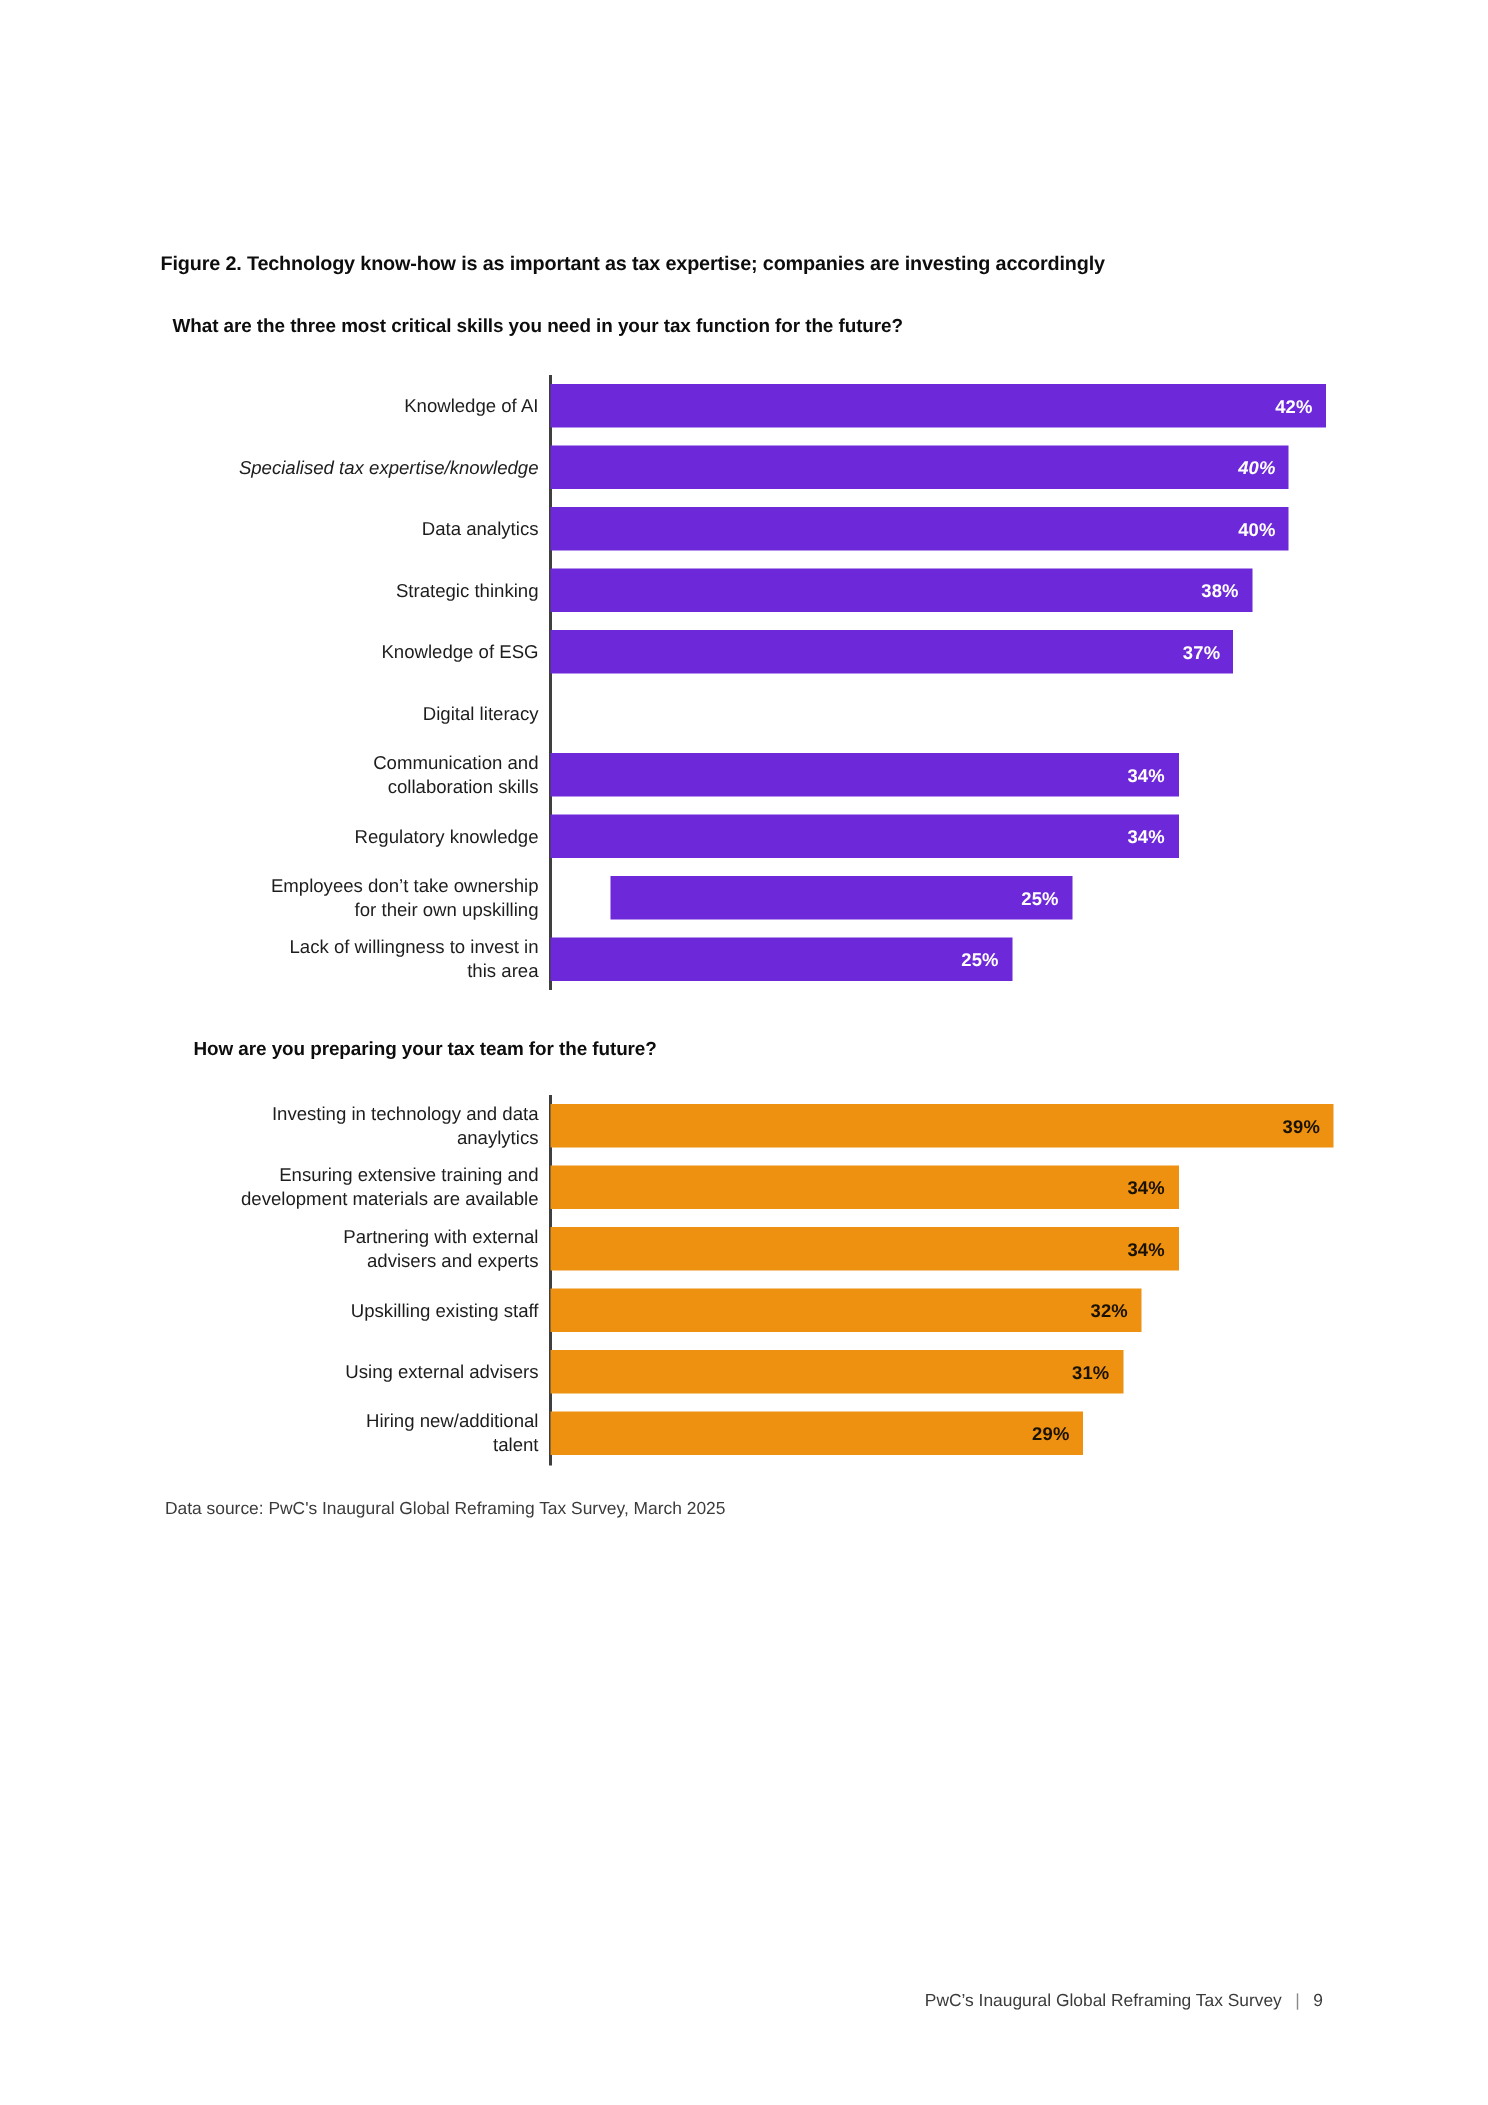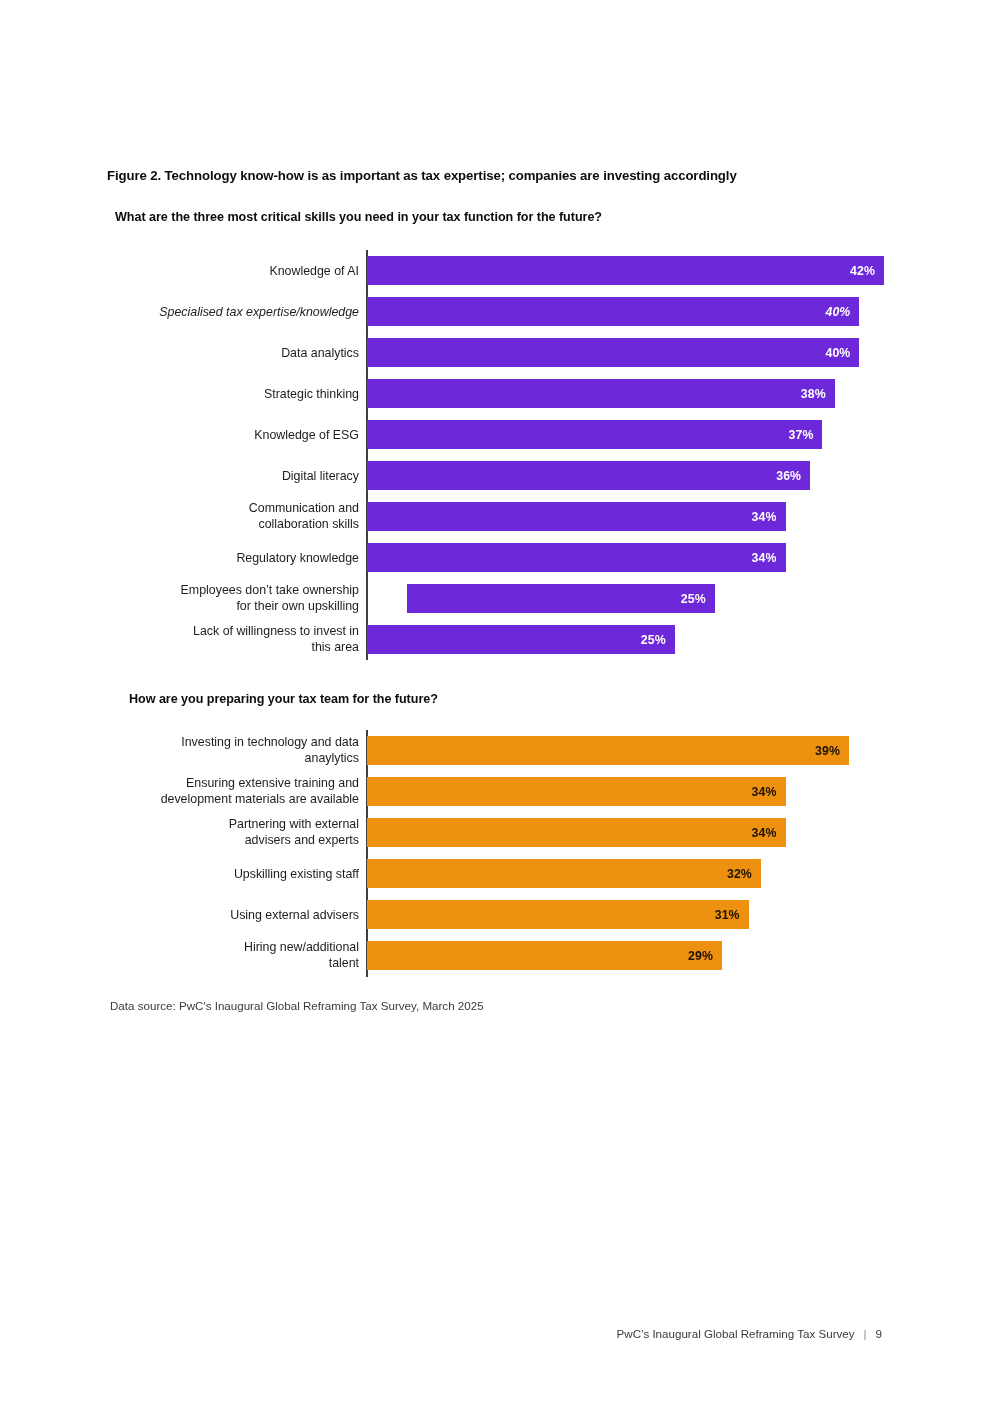--- a/index.html
+++ b/index.html
@@ -171,23 +171,20 @@
         </div>
       </div>
       <div class="bar-row" style="top: 164px;">
         <div class="cat-label">Knowledge of ESG</div>
         <div class="bar" style="width: 455.47px;">
           <span class="value">37%</span>
         </div>
       </div>
       <div class="bar-row" style="top: 205px;">
         <div class="cat-label">Digital literacy</div>
-        <div class="bar" style="width: 443.16px;">
-          <span class="value">36%</span>
-        </div>
       </div>
       <div class="bar-row" style="top: 246px;">
         <div class="cat-label">Communication and
 collaboration skills</div>
         <div class="bar" style="width: 418.54px;">
           <span class="value">34%</span>
         </div>
       </div>
       <div class="bar-row" style="top: 287px;">
         <div class="cat-label">Regulatory knowledge</div>
@@ -211,21 +208,21 @@
       </div>
     </div>
 
   <div class="section-question" id="q2">How are you preparing your tax team for the future?</div>
 
   <div class="chart series-prep" id="chart2">
     <div class="axis-line"></div>
   <div class="bar-row" style="top: 0px;">
         <div class="cat-label">Investing in technology and data
 anaylytics</div>
-        <div class="bar" style="width: 482px; justify-content: flex-end;">
+        <div class="bar" style="width: 522px; justify-content: flex-end;">
           <span class="value">39%</span>
         </div>
       </div>
       <div class="bar-row" style="top: 41px;">
         <div class="cat-label">Ensuring extensive training and
 development materials are available</div>
         <div class="bar" style="width: 418.54px;">
           <span class="value">34%</span>
         </div>
       </div>

